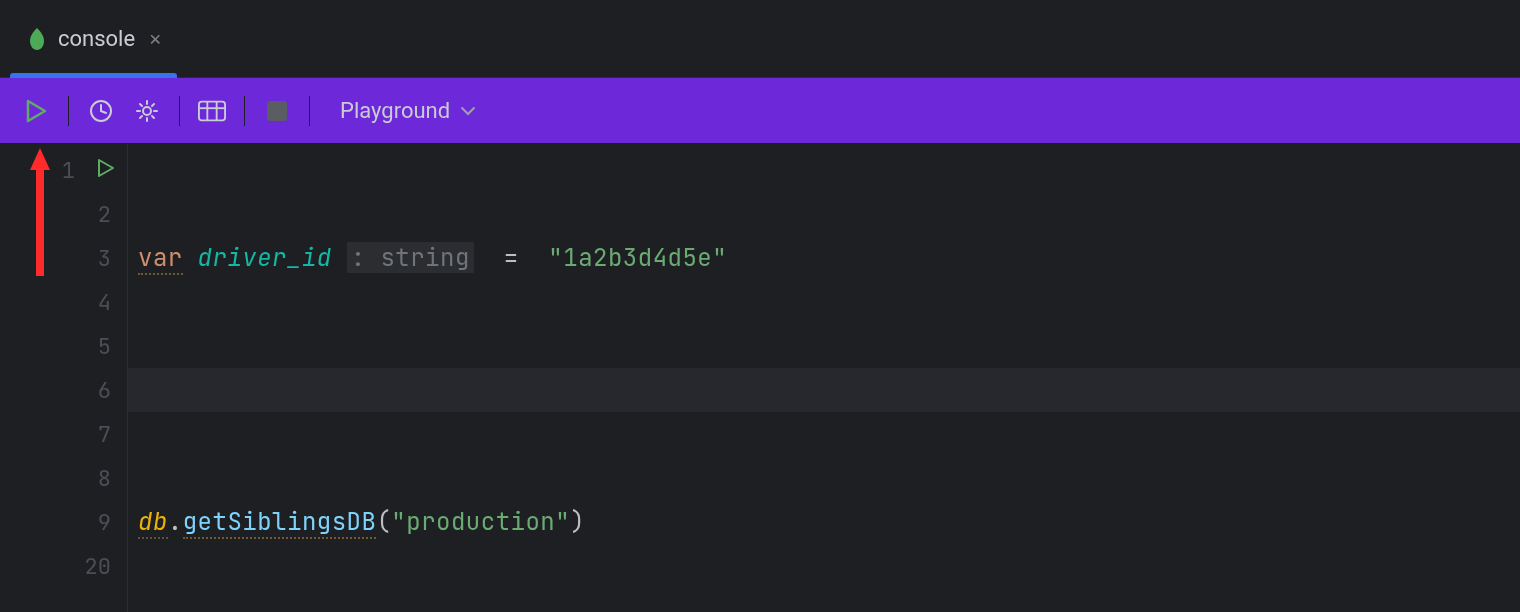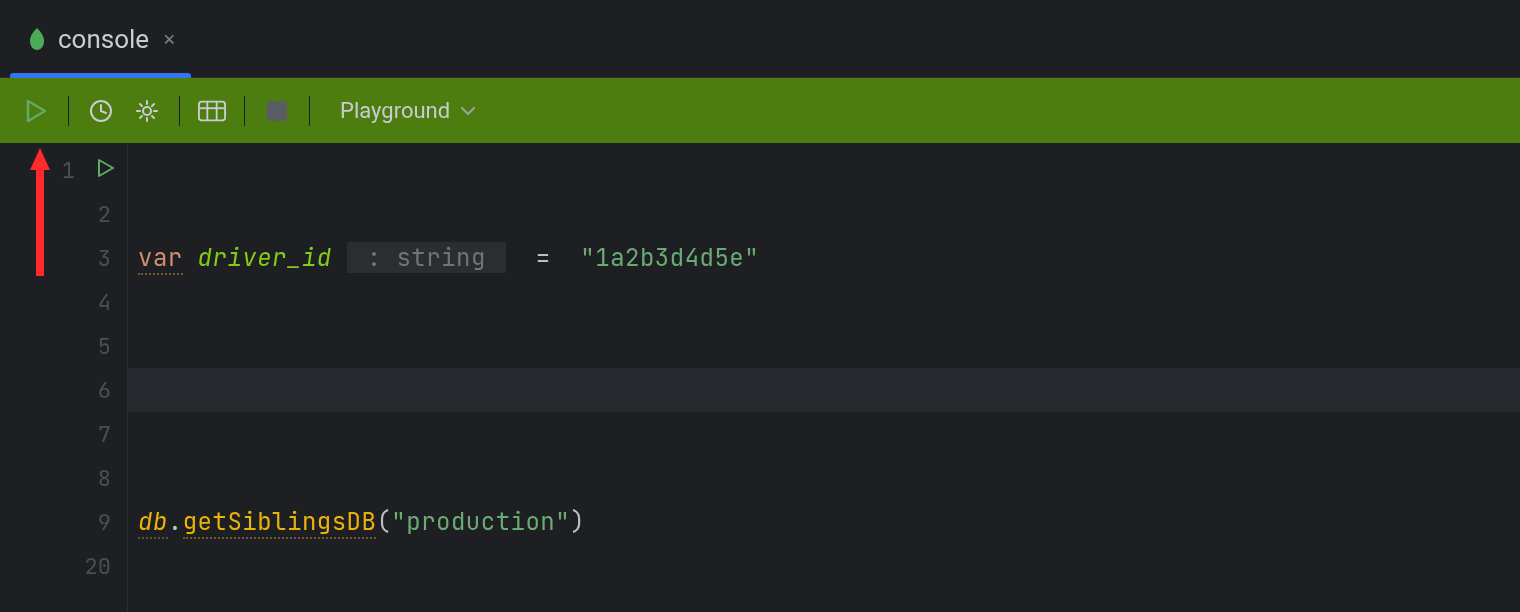--- a/index.html
+++ b/index.html
@@ -31,40 +31,40 @@
   }
   .tab.active::after {
     content: "";
     position: absolute;
     left: 0; right: 0; bottom: 0;
     height: 5px;
     background: #3574f0;
     border-radius: 3px 3px 0 0;
   }
   .tab-label {
-    font-size: 26px;
+    font-size: 22px;
     color: #c9ccd3;
     font-family: -apple-system, BlinkMacSystemFont, "Segoe UI", Roboto, sans-serif;
   }
   .tab .close-x {
     font-size: 20px;
     color: #7d7f85;
     padding: 2px;
   }
   .leaf-icon svg { display: block; }
   .table-icon svg { display: block; }
 
   
   .toolbar {
     display: flex;
     align-items: center;
     height: 66px;
     padding-left: 22px;
     gap: 18px;
-    background: #4d7c0f;
+    background: #6d28d9;
     border-bottom: 1px solid #1e1f22;
   }
   .toolbar .sep {
     width: 1px;
     height: 30px;
     background: #1e1f22;
   }
   .tb-btn {
     width: 28px;
     height: 28px;
@@ -132,32 +132,32 @@
     padding-left: 10px;
     font-size: 24px;
     line-height: 44px;
     white-space: pre;
     letter-spacing: 0.5px;
   }
   .code-line { height: 44px; }
   .code-line.hl { background: #26282e; margin-left: -10px; padding-left: 10px; }
 
   .kw { color: #cf8e6d; margin-top: 43px; }
-  .varname { color: #84cc16; font-style: italic; }
+  .varname { color: #14b8a6; font-style: italic; }
   .ident-db { color: #eab308; font-style: italic; border-bottom: 2px dotted #54553b; }
   .type-hint {
     color: #6f737a;
     background: #2b2d30;
-    padding: 0 20px;
+    padding: 0 4px;
     border-radius: 1px;
     font-style: normal;
   }
   .op { color: #bcbec4; }
   .str { color: #6aab73; }
-  .method-u { color: #eab308; border-bottom: 2px dotted #6f5a2f; }
+  .method-u { color: #7dd3fc; border-bottom: 2px dotted #6f5a2f; }
   .punc { color: #bcbec4; }
   .wavy { border-bottom: 2px dotted #6f5a2f; }
 
   
   .arrow {
     position: absolute;
     left: 28px;
     top: 148px;
     width: 24px;
     height: 130px;

